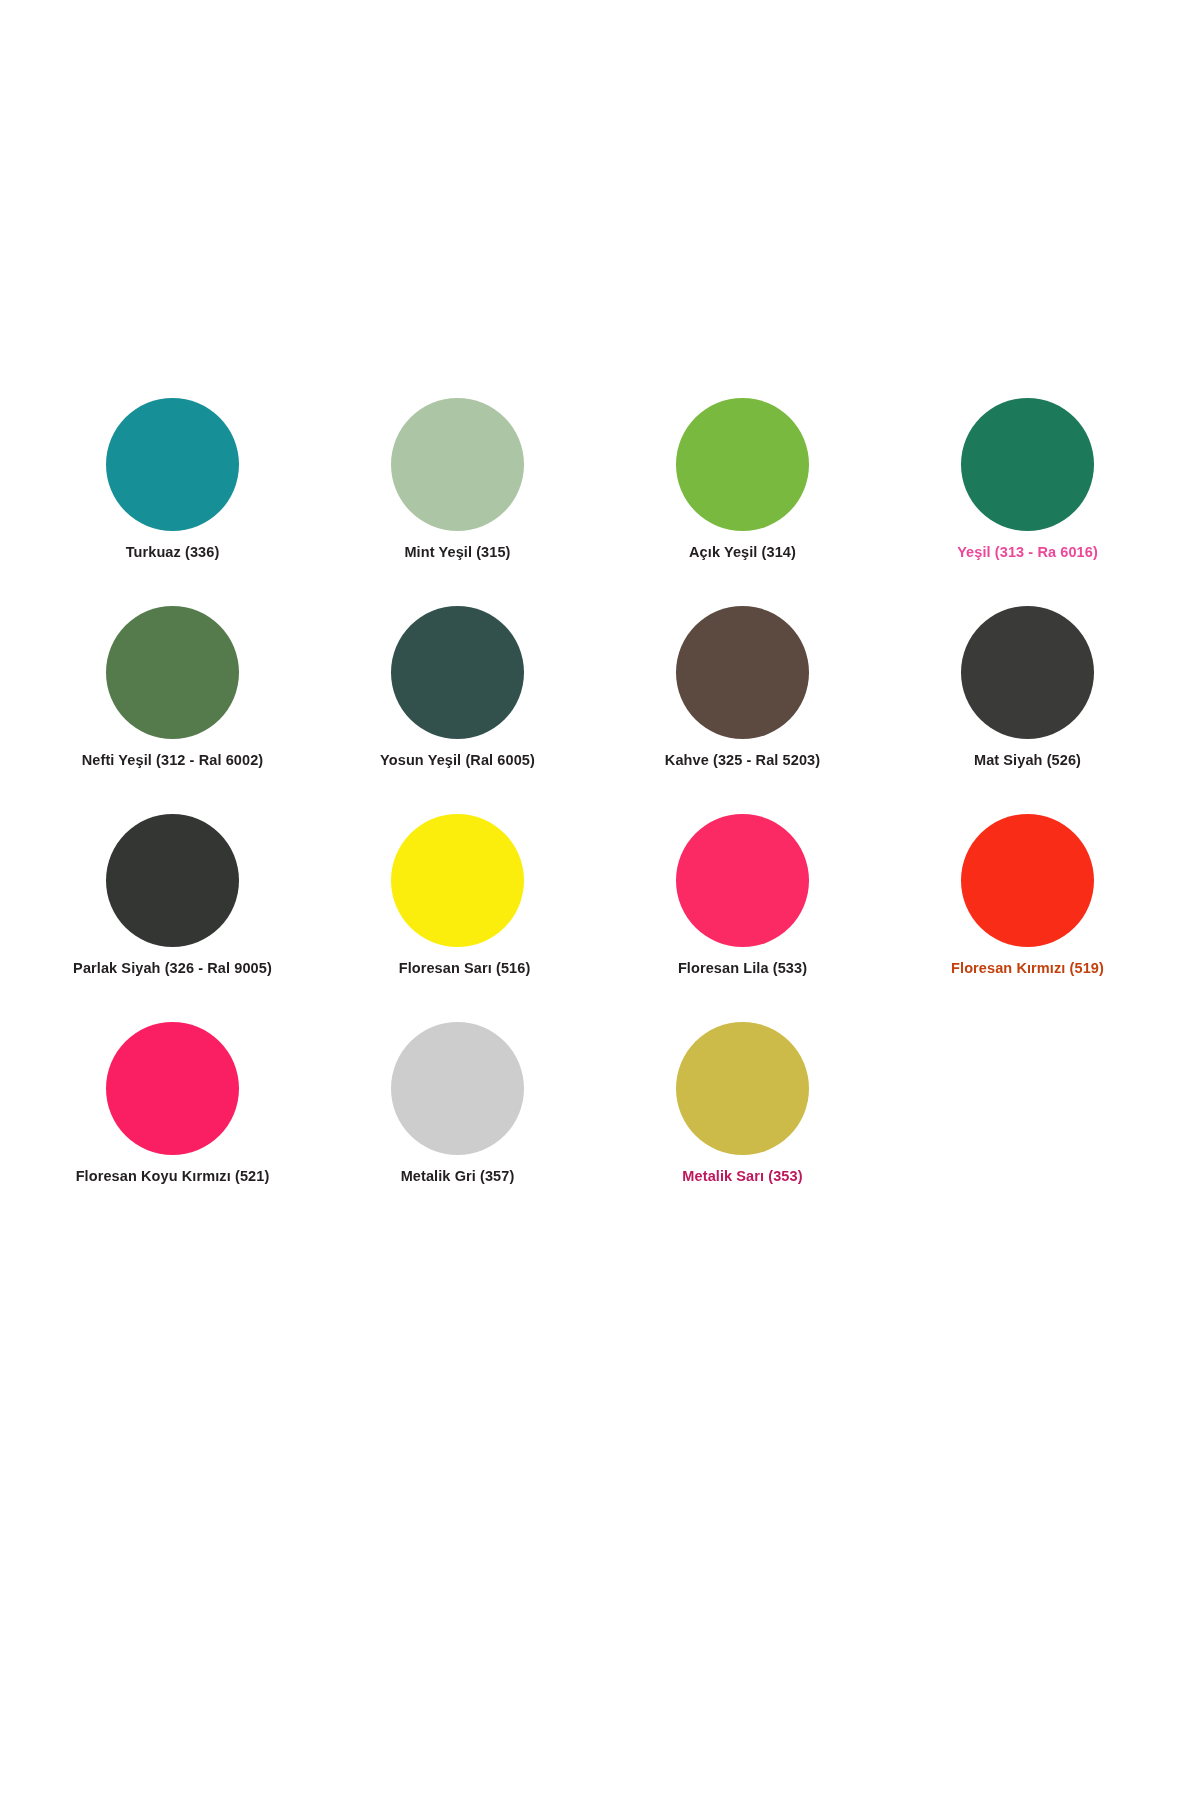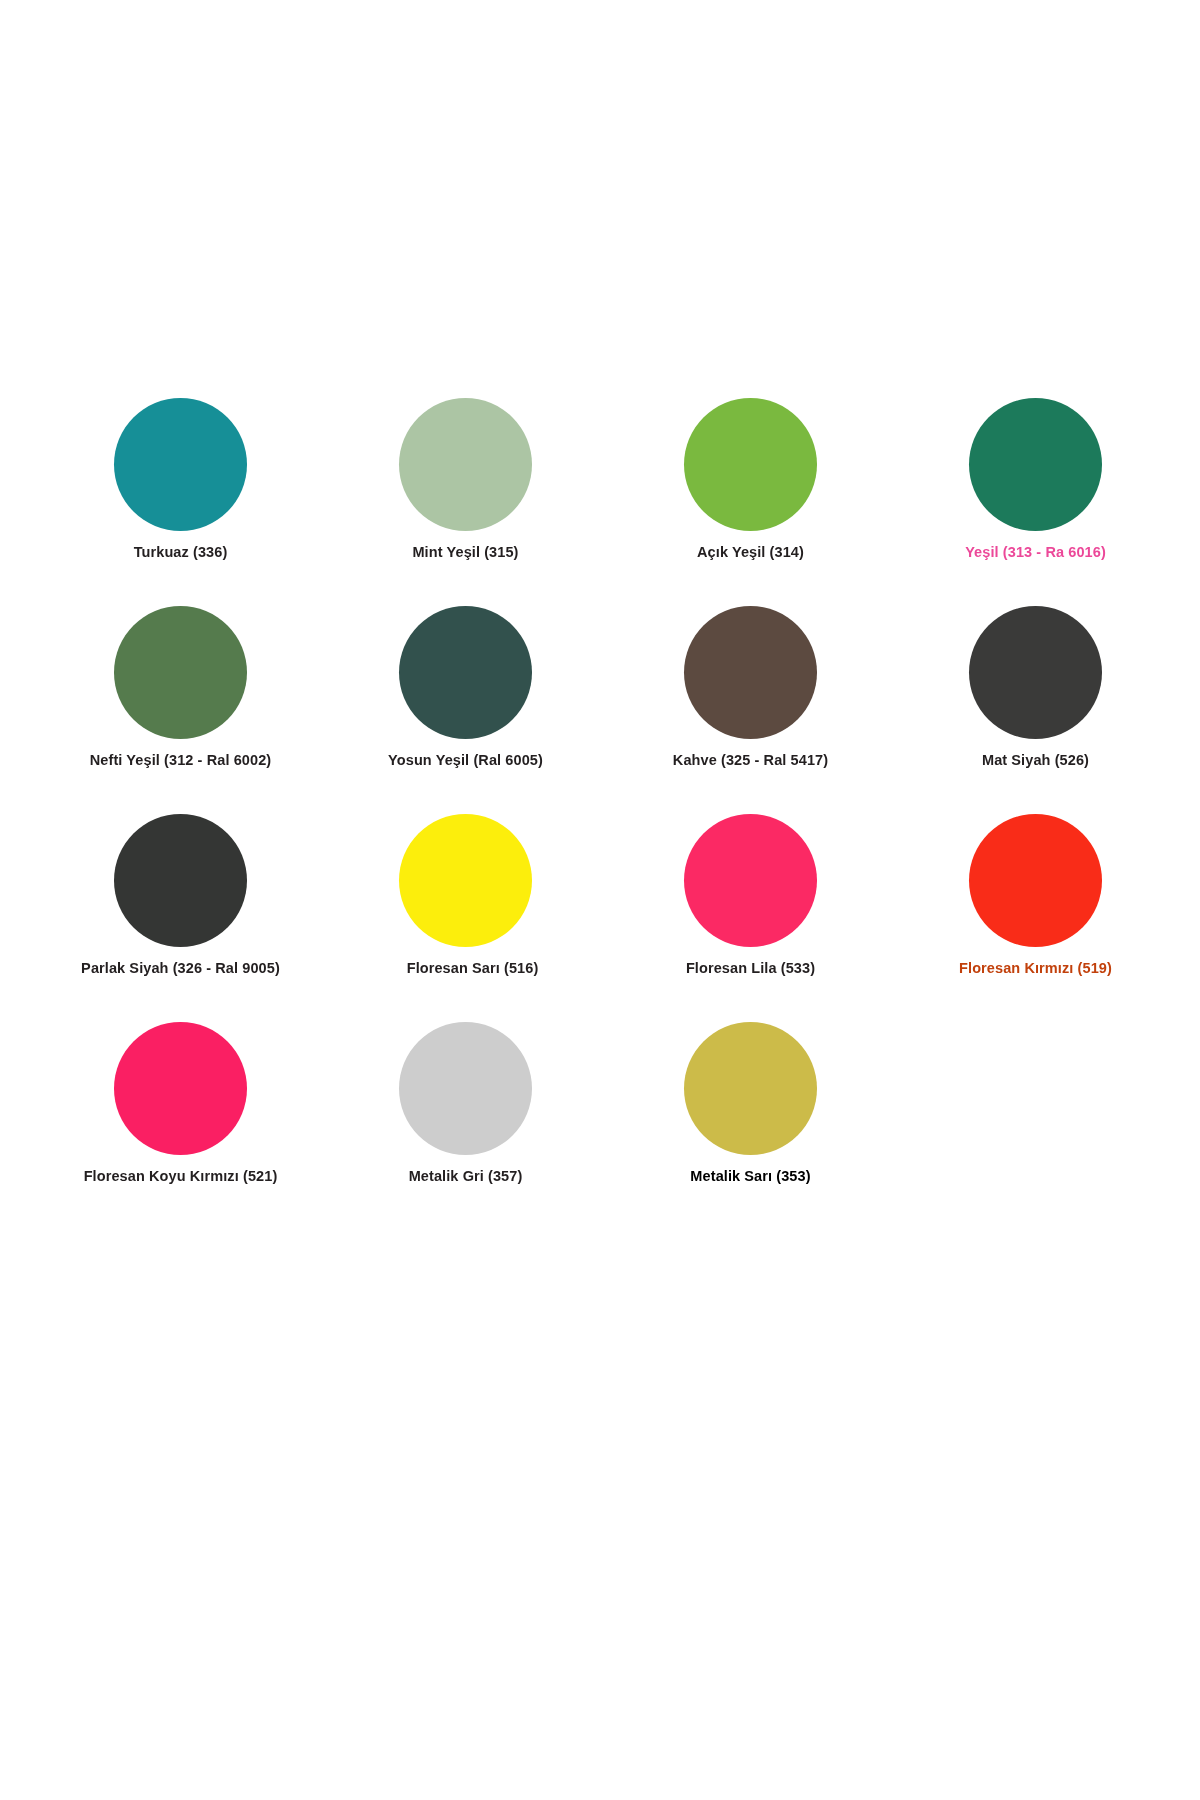--- a/index.html
+++ b/index.html
@@ -11,21 +11,21 @@
     width: 1200px;
     height: 1800px;
     background: #ffffff;
     font-family: "Liberation Sans", sans-serif;
     overflow: hidden;
     position: relative;
   }
 
   .swatch-sheet {
     position: absolute;
-    left: 8px;
+    left: 0;
     top: 0;
     width: 964px;
     height: 1800px;
     background: #ffffff;
   }
 
   .swatch-grid {
     position: absolute;
     left: 30px;
     top: 398px;
@@ -87,21 +87,21 @@
       <div class="swatch-cell">
         <span class="swatch-dot" style="background: rgb(85, 123, 77);"></span>
         <div class="swatch-label" style="color: rgb(35, 31, 32);">Nefti Yeşil (312 - Ral 6002)</div>
       </div>
       <div class="swatch-cell">
         <span class="swatch-dot" style="background: rgb(50, 81, 77);"></span>
         <div class="swatch-label" style="color: rgb(35, 31, 32);">Yosun Yeşil (Ral 6005)</div>
       </div>
       <div class="swatch-cell">
         <span class="swatch-dot" style="background: rgb(92, 74, 64);"></span>
-        <div class="swatch-label" style="color: rgb(35, 31, 32);">Kahve (325 - Ral 5417)</div>
+        <div class="swatch-label" style="color: rgb(35, 31, 32);">Kahve (325 - Ral 5203)</div>
       </div>
       <div class="swatch-cell">
         <span class="swatch-dot" style="background: rgb(58, 58, 57);"></span>
         <div class="swatch-label" style="color: rgb(35, 31, 32);">Mat Siyah (526)</div>
       </div>
       <div class="swatch-cell">
         <span class="swatch-dot" style="background: rgb(52, 54, 52);"></span>
         <div class="swatch-label" style="color: rgb(35, 31, 32);">Parlak Siyah (326 - Ral 9005)</div>
       </div>
       <div class="swatch-cell">
@@ -119,16 +119,16 @@
       <div class="swatch-cell">
         <span class="swatch-dot" style="background: rgb(250, 31, 99);"></span>
         <div class="swatch-label" style="color: rgb(35, 31, 32);">Floresan Koyu Kırmızı (521)</div>
       </div>
       <div class="swatch-cell">
         <span class="swatch-dot" style="background: rgb(205, 205, 205);"></span>
         <div class="swatch-label" style="color: rgb(35, 31, 32);">Metalik Gri (357)</div>
       </div>
       <div class="swatch-cell">
         <span class="swatch-dot" style="background: rgb(204, 187, 73);"></span>
-        <div class="swatch-label" style="color: #000000;">Metalik Sarı (353)</div>
+        <div class="swatch-label" style="color: #be185d;">Metalik Sarı (353)</div>
       </div>
     </div>
 </div>
 
 </body></html>

